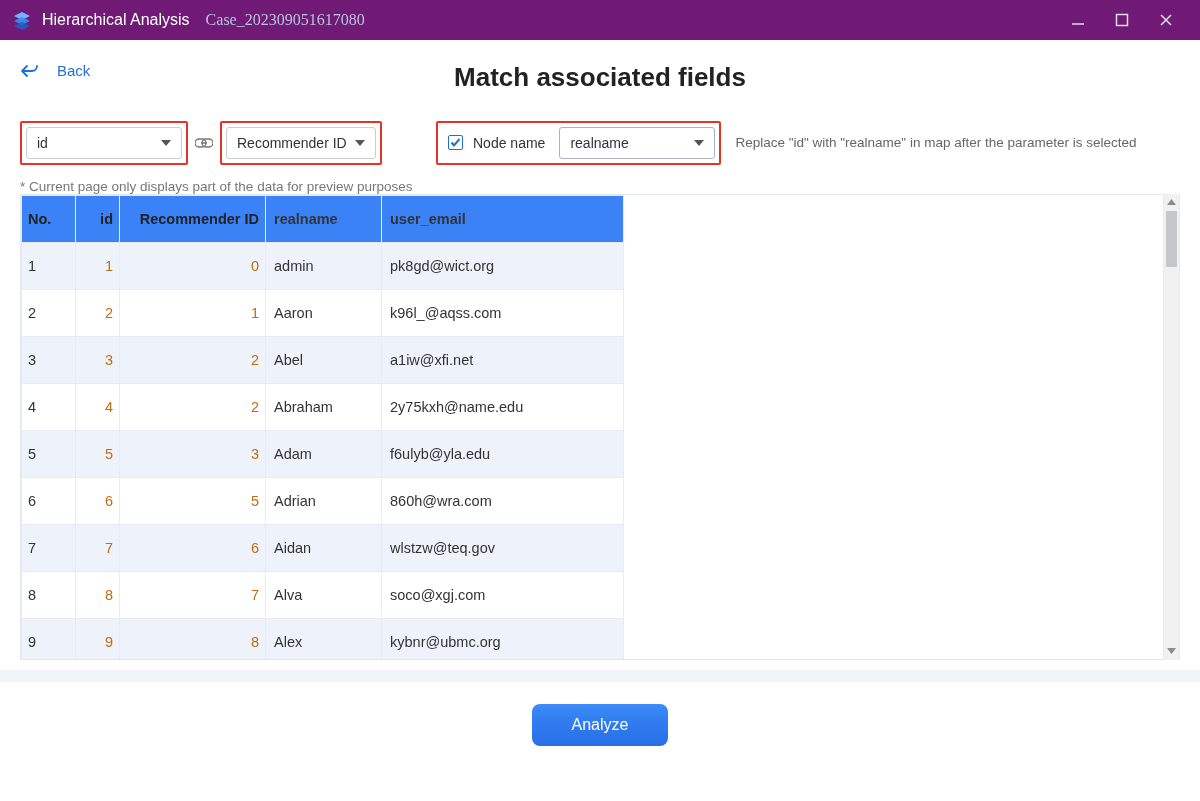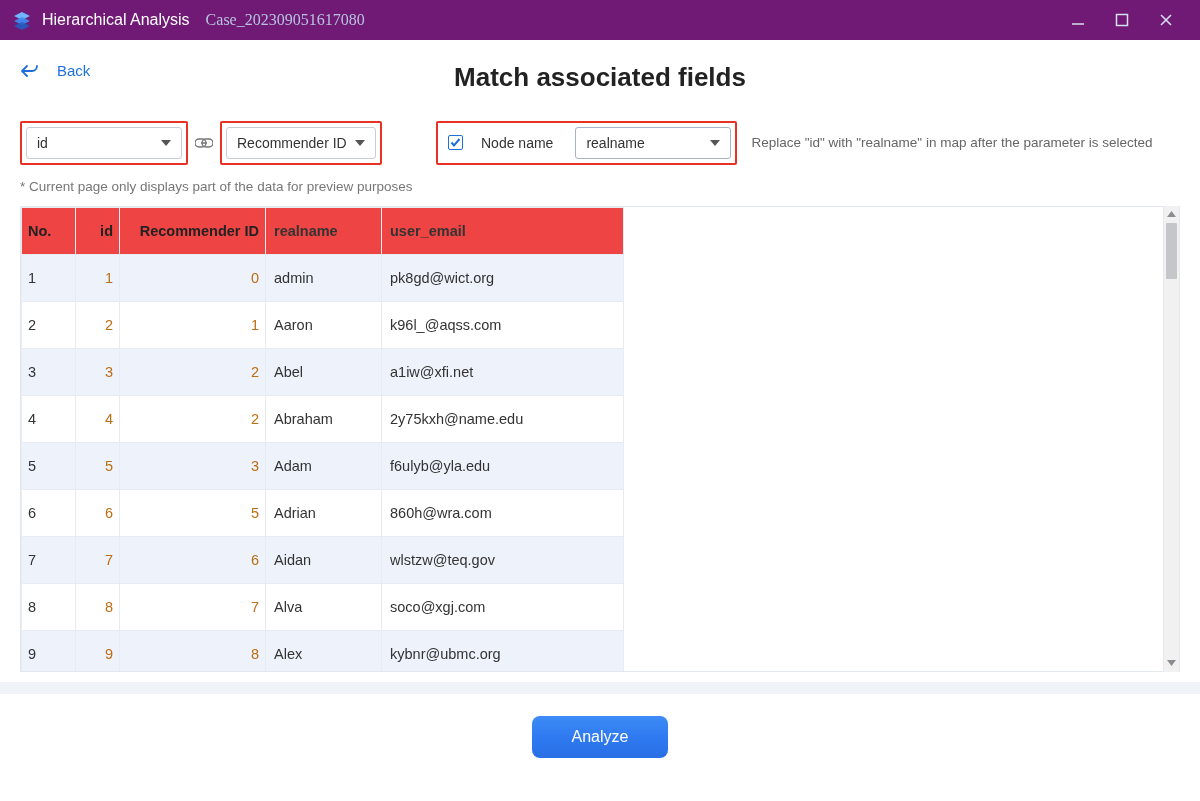--- a/index.html
+++ b/index.html
@@ -84,21 +84,21 @@
       margin-bottom: 14px;
     }
     .hl-box {
       border: 2.5px solid #e83223;
       padding: 4px;
       border-radius: 2px;
       display: inline-flex;
       align-items: center;
     }
     .hl-box.wide {
-      gap: 12px;
+      gap: 4px;
     }
     .select {
       height: 32px;
       border: 1px solid #c9ced6;
       border-radius: 3px;
       background: #fff;
       display: flex;
       align-items: center;
       justify-content: space-between;
       padding: 0 10px;
@@ -143,21 +143,21 @@
     }
     .help-text {
       font-size: 13.5px;
       color: #666;
       margin-left: 14px;
     }
 
     .note {
       font-size: 13.5px;
       color: #777;
-      margin-bottom: 12px;
+      margin-bottom: 0;
     }
 
     .table-scroll-wrap {
       position: relative;
     }
     .table-wrap {
       border: 1px solid #e3e7ee;
       height: 466px;
       overflow: hidden;
       position: relative;
@@ -167,21 +167,21 @@
     }
     th, td {
       border: 1px solid #e8ecf2;
       height: 47px;
       padding: 0 8px;
       font-size: 14.5px;
       text-align: left;
       vertical-align: middle;
     }
     th {
-      background: #ef4444;
+      background: #3b82f6;
       font-weight: 700;
       color: #222;
     }
     tbody tr:nth-child(odd) { background: #edf2fb; }
     tbody tr:nth-child(even) { background: #fff; }
 
     .col-no { width: 54px; text-align: left; padding-left: 6px;}
     .col-id { width: 44px; text-align: right; padding-right: 6px; color: #bd6d12;}
     .col-rec { width: 146px; text-align: right; padding-right: 6px; color: #bd6d12;}
     td.col-no { color: #333; }

